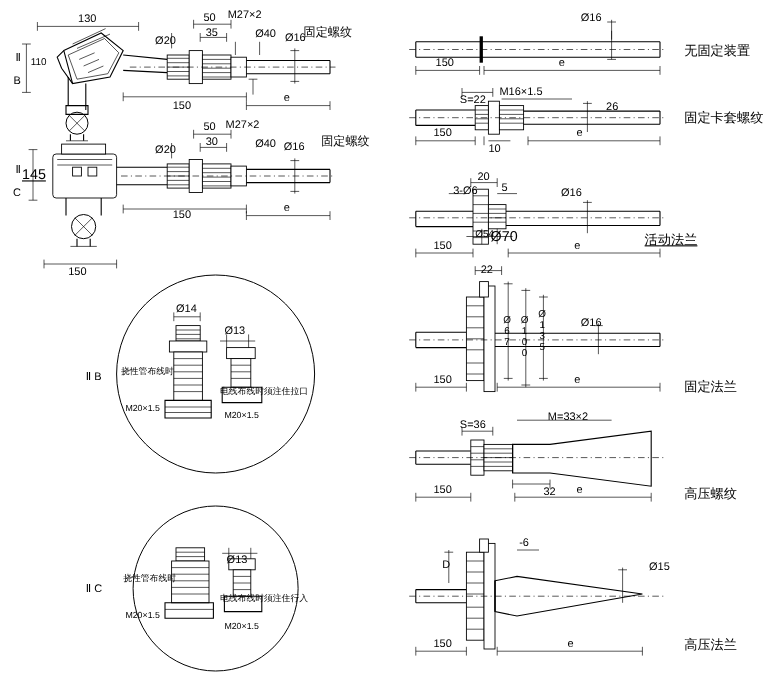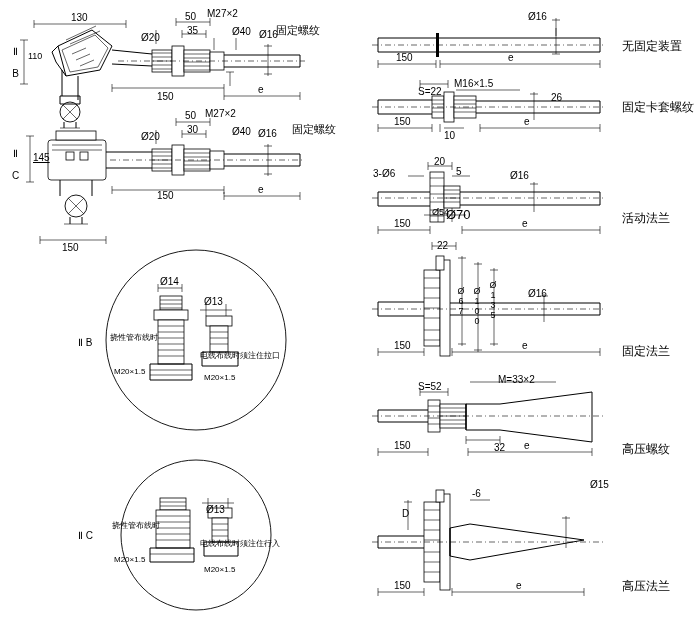--- a/index.html
+++ b/index.html
@@ -241,21 +241,21 @@
 <span class="lbl" style="left:141px;top:32px;">Ø20</span>
 <span class="lbl" style="left:185px;top:11px;">50</span>
 <span class="lbl" style="left:187px;top:25px;">35</span>
 <span class="lbl" style="left:207px;top:8px;">M27×2</span>
 <span class="lbl" style="left:232px;top:26px;">Ø40</span>
 <span class="lbl" style="left:259px;top:29px;">Ø16</span>
 <span class="lbl" style="left:258px;top:84px;">e</span>
 <span class="lbl cn" style="left:276px;top:24px;">固定螺纹</span>
 
 <span class="lbl vert" style="left:10px;top:148px;">Ⅱ C</span>
-<span class="lbl" style="left:33px;top:152px;font-size:10px;text-decoration:underline;">145</span>
+<span class="lbl" style="left:20px;top:152px;font-size:13px;text-decoration:underline;">145</span>
 <span class="lbl" style="left:157px;top:190px;">150</span>
 <span class="lbl" style="left:141px;top:131px;">Ø20</span>
 <span class="lbl" style="left:185px;top:110px;">50</span>
 <span class="lbl" style="left:187px;top:124px;">30</span>
 <span class="lbl" style="left:205px;top:108px;">M27×2</span>
 <span class="lbl" style="left:232px;top:126px;">Ø40</span>
 <span class="lbl" style="left:258px;top:128px;">Ø16</span>
 <span class="lbl" style="left:62px;top:242px;">150</span>
 <span class="lbl" style="left:258px;top:184px;">e</span>
 <span class="lbl cn" style="left:292px;top:123px;">固定螺纹</span>
@@ -281,46 +281,46 @@
 <span class="lbl cnbig" style="left:622px;top:40px;">无固定装置</span>
 
 <span class="lbl" style="left:418px;top:86px;text-align:center;">S=22</span>
 <span class="lbl" style="left:454px;top:78px;text-align:center;">M16×1.5</span>
 <span class="lbl" style="left:528px;top:92px;margin-left:23px;">26</span>
 <span class="lbl" style="left:444px;top:130px;">10</span>
 <span class="lbl" style="left:394px;top:116px;">150</span>
 <span class="lbl" style="left:524px;top:116px;">e</span>
 <span class="lbl cnbig" style="left:622px;top:101px;">固定卡套螺纹</span>
 
-<span class="lbl" style="left:373px;top:168px;">3-Ø6</span>
+<span class="lbl" style="left:412px;top:168px;">3-Ø6</span>
 <span class="lbl" style="left:434px;top:156px;">20</span>
 <span class="lbl" style="left:456px;top:166px;">5</span>
 <span class="lbl" style="left:510px;top:170px;">Ø16</span>
 <span class="lbl" style="left:432px;top:208px;font-size:9px;">Ø54</span>
 <span class="lbl" style="left:446px;top:208px;font-size:13px;">Ø70</span>
 <span class="lbl" style="left:394px;top:218px;">150</span>
 <span class="lbl" style="left:522px;top:218px;">e</span>
-<span class="lbl cnbig" style="left:622px;top:212px;">活动法兰</span>
+<span class="lbl cnbig" style="left:586px;top:212px;text-decoration:underline;">活动法兰</span>
 
 <span class="lbl" style="left:437px;top:240px;">22</span>
 <span class="lbl" style="left:528px;top:288px;">Ø16</span>
 <span class="lbl vert" style="left:455px;top:286px;font-size:9px;">Ø67</span>
 <span class="lbl vert" style="left:487px;top:280px;font-size:9px;">Ø135</span>
 <span class="lbl vert" style="left:471px;top:286px;font-size:9px;">Ø100</span>
 <span class="lbl" style="left:394px;top:340px;">150</span>
 <span class="lbl" style="left:522px;top:340px;">e</span>
 <span class="lbl cnbig" style="left:622px;top:345px;">固定法兰</span>
 
-<span class="lbl" style="left:418px;top:381px;">S=52</span>
+<span class="lbl" style="left:418px;top:381px;">S=36</span>
 <span class="lbl" style="left:498px;top:374px;">M=33×2</span>
 <span class="lbl" style="left:494px;top:442px;">32</span>
 <span class="lbl" style="left:394px;top:440px;">150</span>
 <span class="lbl" style="left:524px;top:440px;">e</span>
 <span class="lbl cnbig" style="left:622px;top:443px;">高压螺纹</span>
 
 <span class="lbl" style="left:402px;top:508px;">D</span>
 <span class="lbl" style="left:472px;top:488px;">-6</span>
-<span class="lbl" style="left:590px;top:479px;">Ø15</span>
+<span class="lbl" style="left:590px;top:510px;">Ø15</span>
 <span class="lbl" style="left:394px;top:580px;">150</span>
 <span class="lbl" style="left:516px;top:580px;">e</span>
 <span class="lbl cnbig" style="left:622px;top:580px;">高压法兰</span>
 
 </div>
 
 </body></html>

